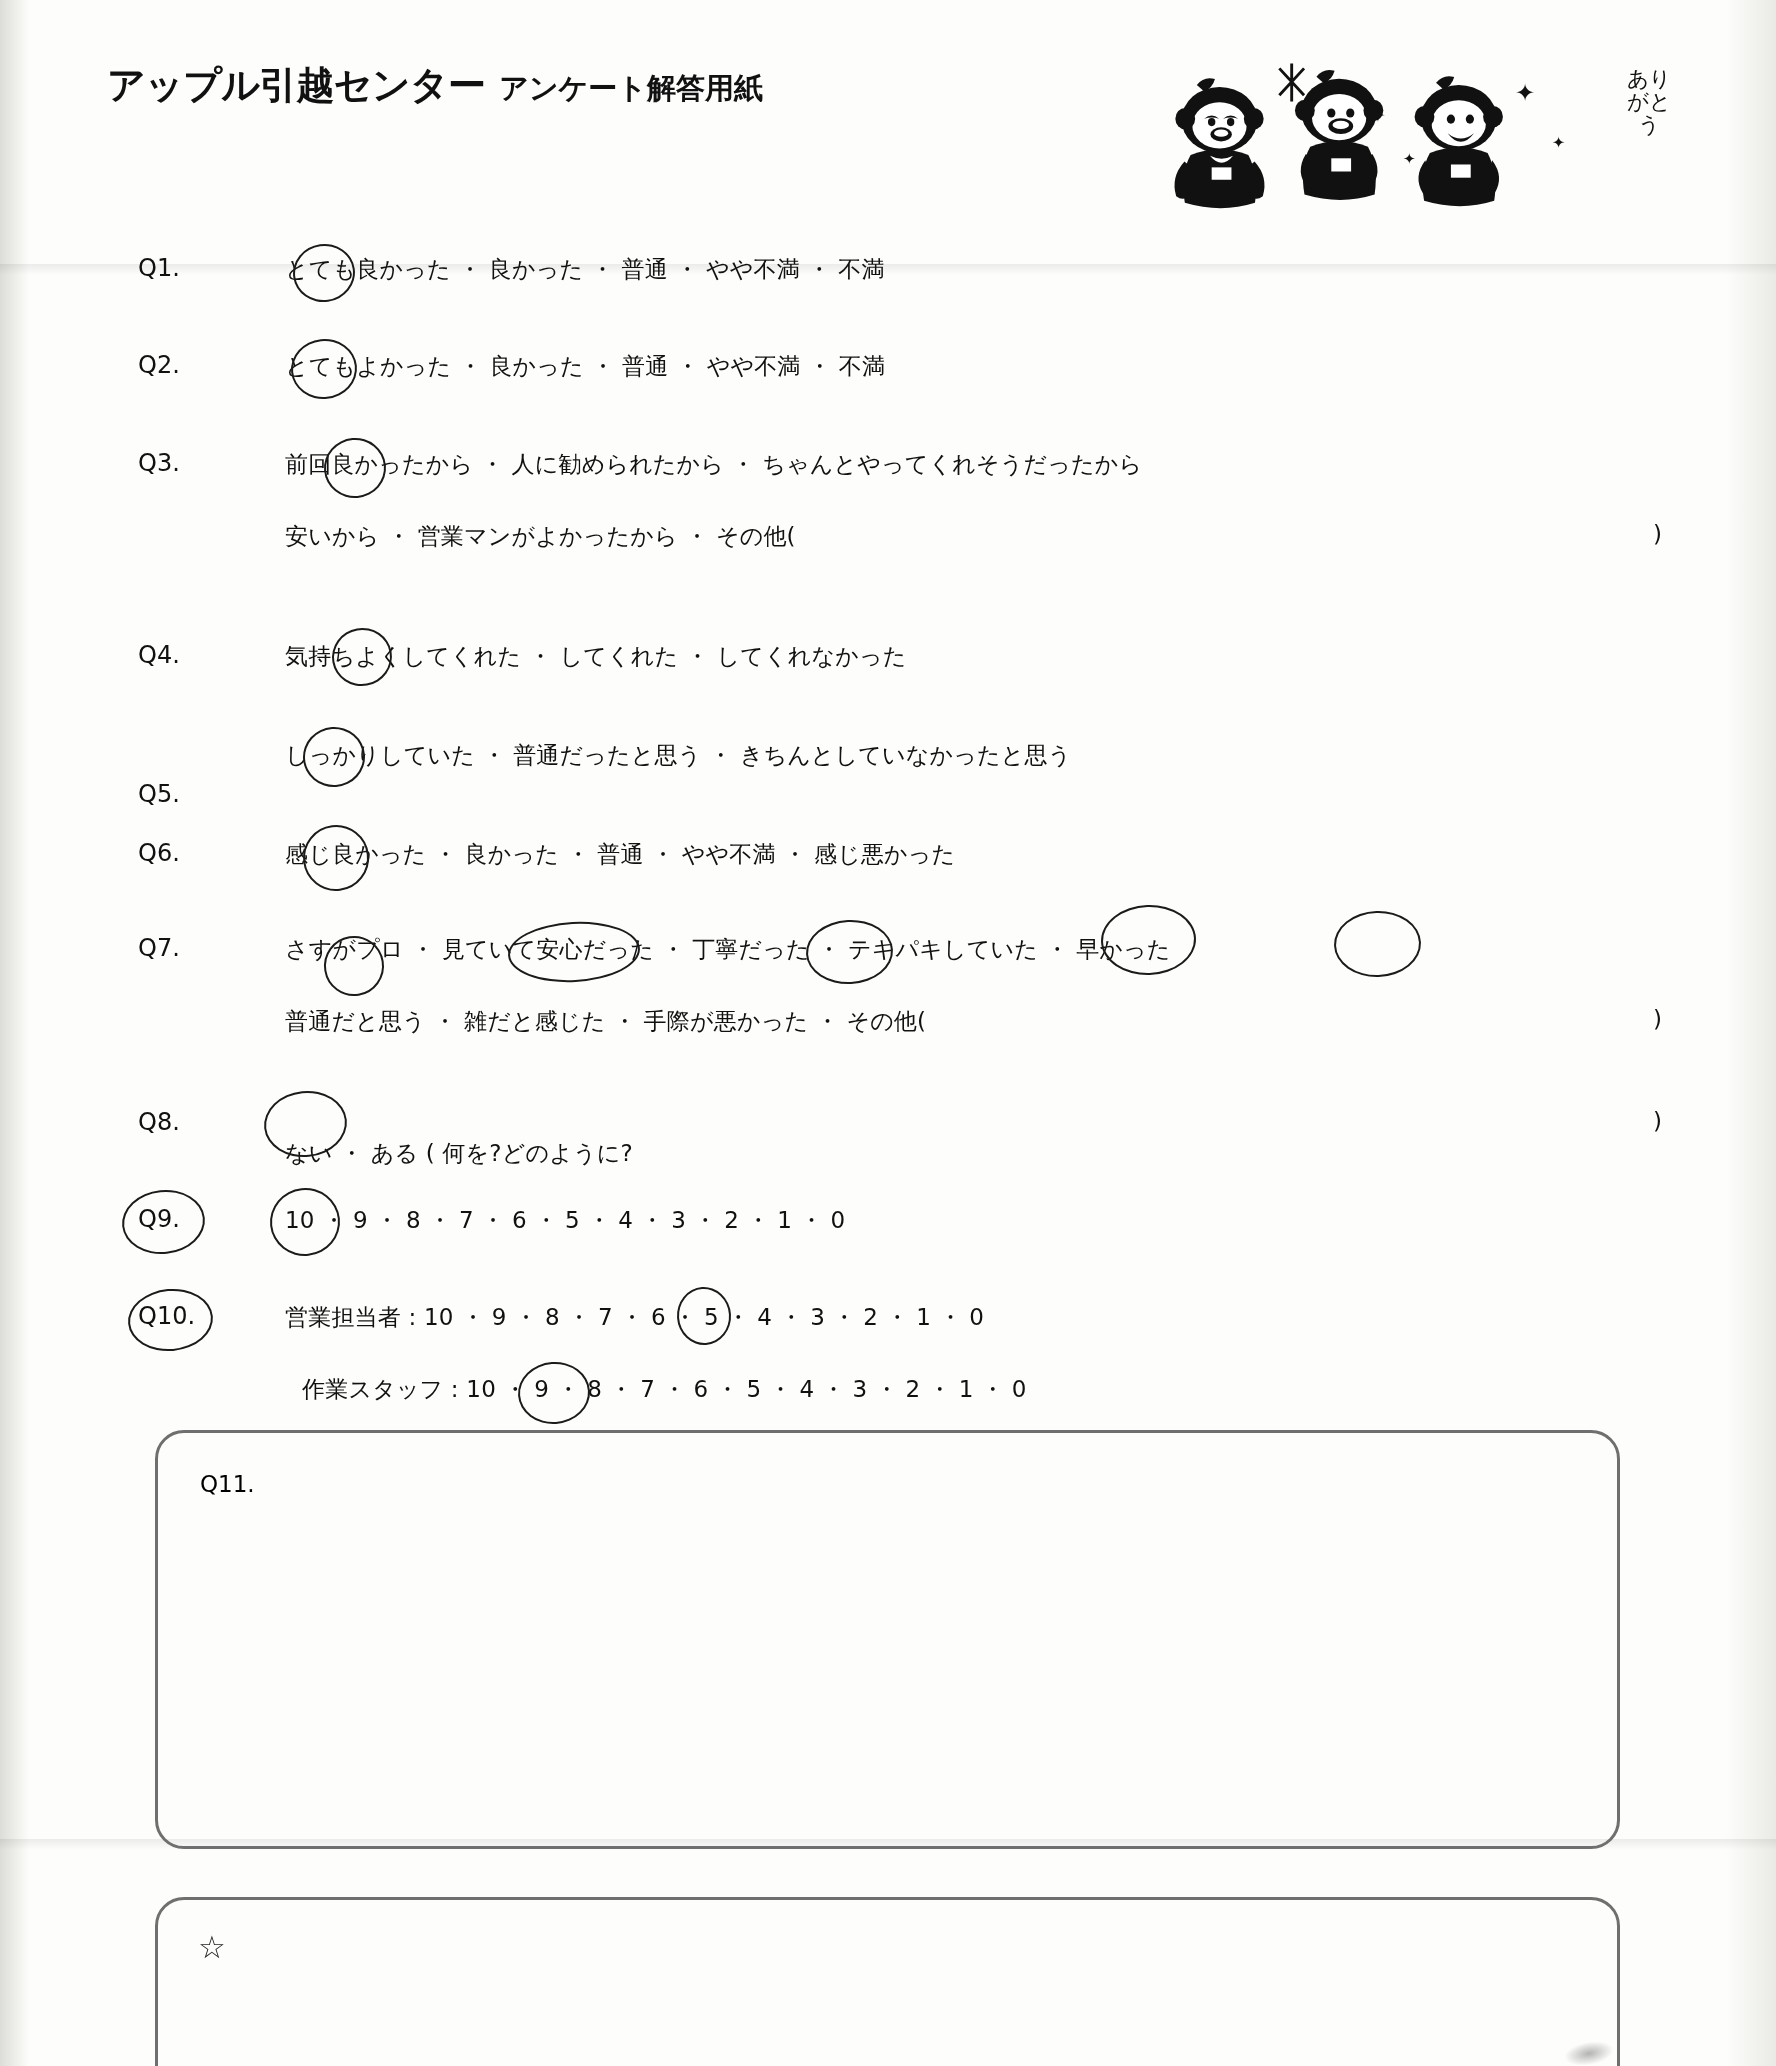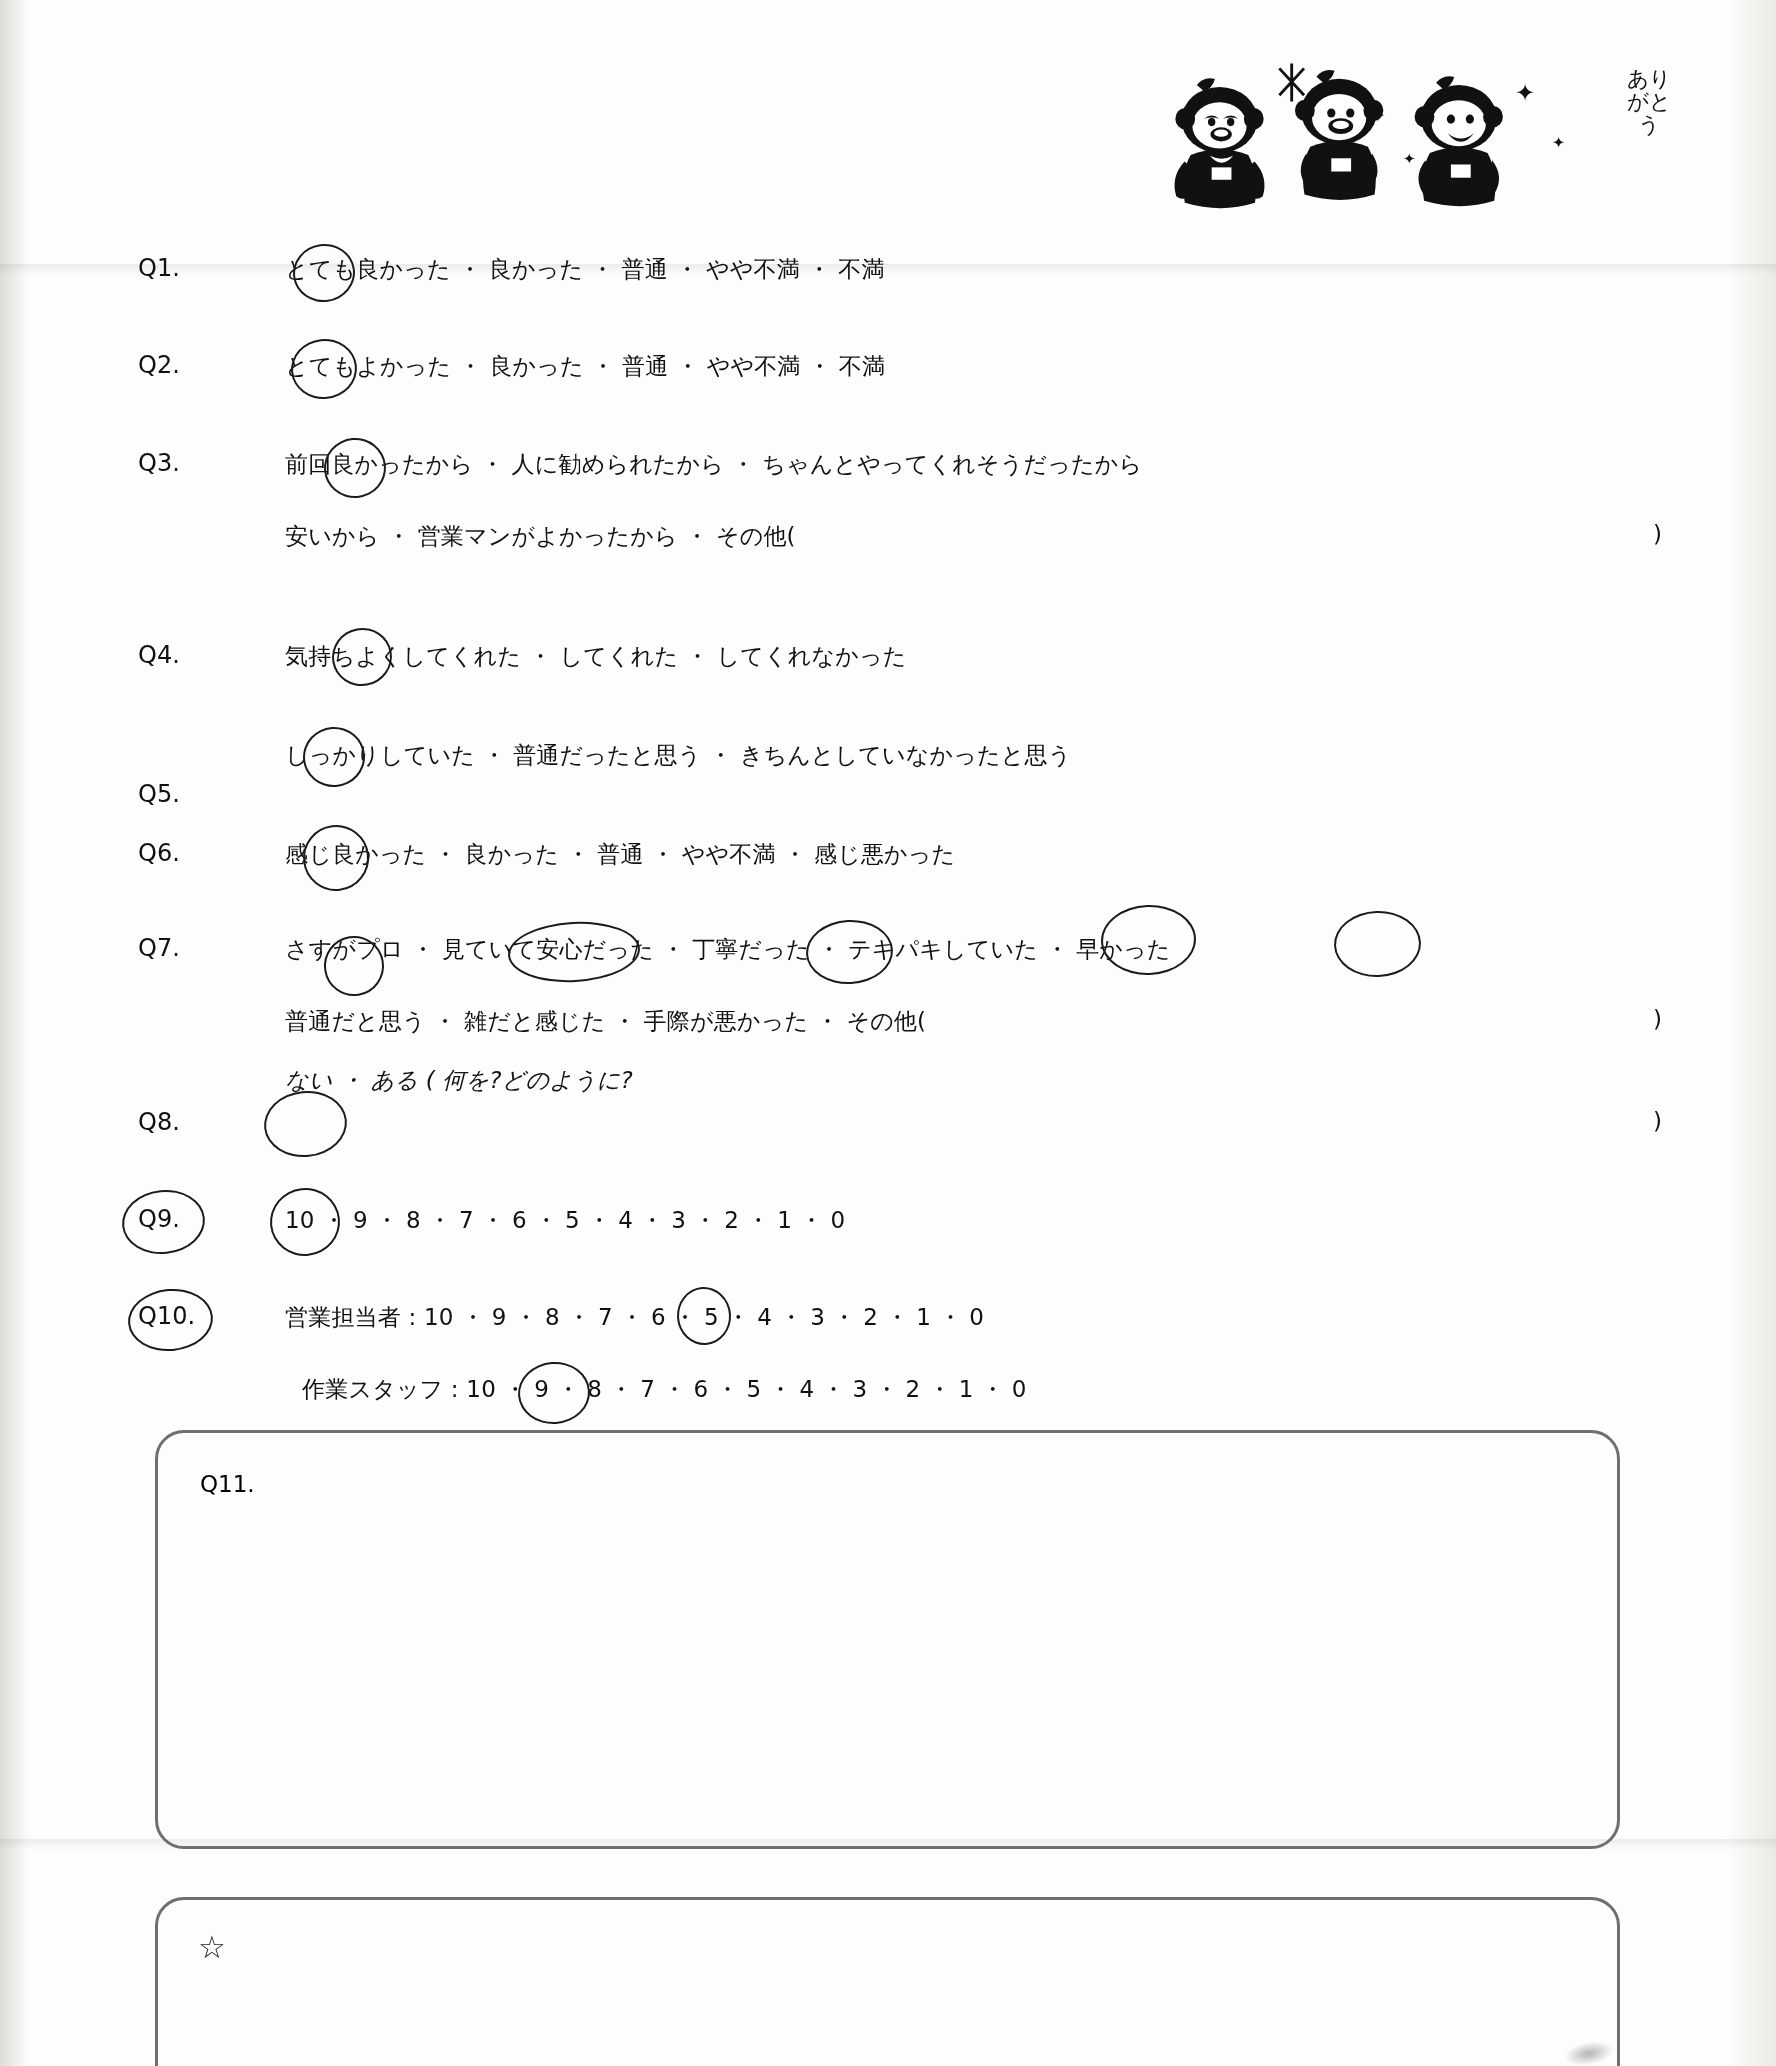--- a/index.html
+++ b/index.html
@@ -179,20 +179,23 @@
 
 <div id="page">
 
   <div class="scan-shade-left"></div>
   <div class="scan-shade-right"></div>
   <div class="scan-fold" style="top:264px;"></div>
   <div class="scan-fold" style="top:1839px;"></div>
 
   <div class="sheet">
 
+    <div class="title-row">
+      <span class="title-main">アップル引越センター</span><span class="title-sub">アンケート解答用紙</span>
+    </div>
 
     <div class="mascots">
       <svg width="558" height="231" viewBox="0 0 1350 560" xmlns="http://www.w3.org/2000/svg">
         <g fill="#111">
 
           <g transform="translate(40,60)">
             <path d="M60 10 q18 -22 44 -14 q-6 22 -26 30 z"></path>
             <ellipse cx="115" cy="95" rx="92" ry="80" fill="#111"></ellipse>
             <ellipse cx="115" cy="108" rx="66" ry="56" fill="#fff"></ellipse>
             <ellipse cx="32" cy="92" rx="24" ry="26" fill="#111"></ellipse>
@@ -297,21 +300,21 @@
       <div class="paren-right" style="left:1614px; top:981px;">)</div>
       <div class="circle" style="left:285px; top:911px; width:56px; height:56px; transform:rotate(-9deg);"></div>
       <div class="circle thin" style="left:469px; top:897px; width:128px; height:56px; transform:rotate(-3deg);"></div>
       <div class="circle thin" style="left:767px; top:895px; width:83px; height:60px; transform:rotate(-3deg);"></div>
       <div class="circle thin" style="left:1062px; top:880px; width:91px; height:66px; transform:rotate(-2deg);"></div>
       <div class="circle thin" style="left:1295px; top:886px; width:83px; height:62px; transform:rotate(-2deg);"></div>
     </div>
 
     <div class="q">
       <div class="q-label" style="top:1083px;">Q8.</div>
-      <div class="q-line" style="top:1040px;font-style:italic;">ない ・ ある ( 何を?どのように?</div>
+      <div class="q-line" style="top:1113px;">ない ・ ある ( 何を?どのように?</div>
       <div class="paren-right" style="left:1614px; top:1083px;">)</div>
       <div class="circle" style="left:225px; top:1066px; width:79px; height:62px; transform:rotate(-6deg);"></div>
     </div>
 
     <div class="q">
       <div class="q-label" style="top:1180px;">Q9.</div>
       <div class="q-line" style="top:1180px;">10 ・ 9 ・ 8 ・ 7 ・ 6 ・ 5 ・ 4 ・ 3 ・ 2 ・ 1 ・ 0</div>
       <div class="circle" style="left:83px; top:1165px; width:79px; height:60px; transform:rotate(-6deg);"></div>
       <div class="circle" style="left:231px; top:1163px; width:66px; height:64px; transform:rotate(-6deg);"></div>
     </div>

